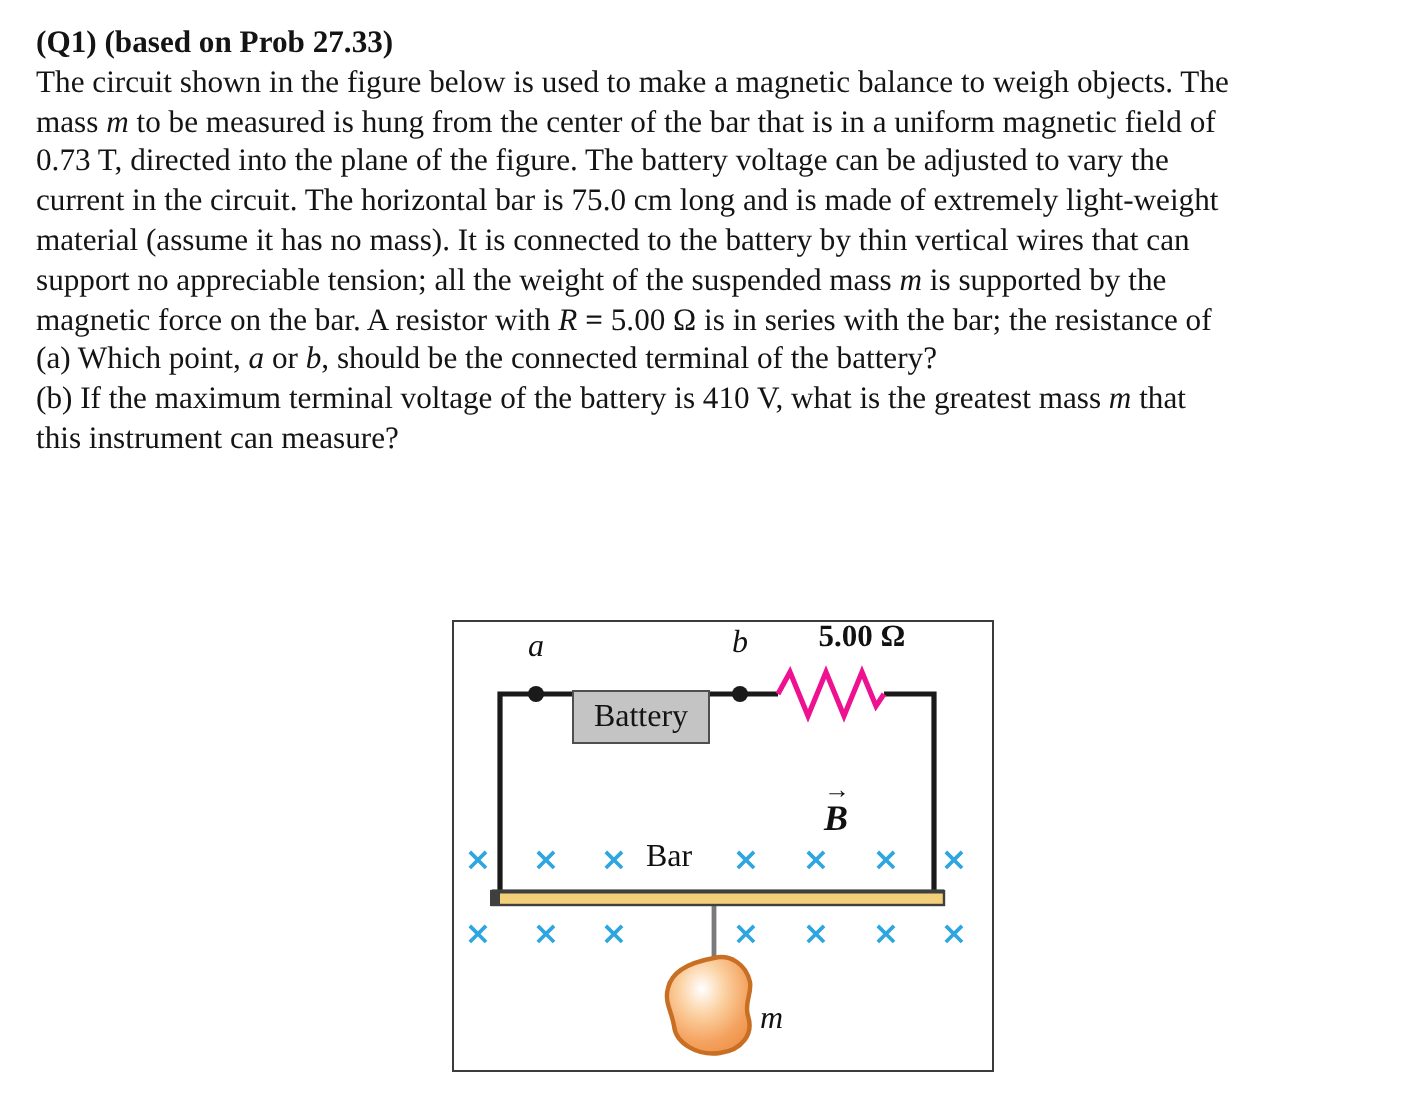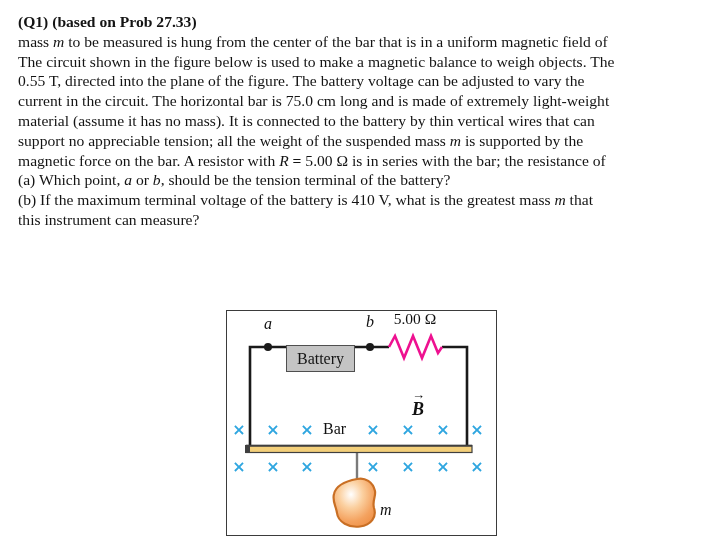--- a/index.html
+++ b/index.html
@@ -24,47 +24,47 @@
   .bartop{stroke:var(--bar-edge,#3f3f3f);stroke-width:2;}
   .barcap{fill:var(--bar-edge,#3f3f3f);}
   .massblob{fill:url(#massGrad);stroke:var(--mass-stroke,#c96f24);stroke-width:2.2;}
 
   .flabel{position:absolute;color:#111;}
   .lbl-a{left:34px;top:5px;width:16px;text-align:center;font-style:italic;font-size:16px;}
   .lbl-b{left:136px;top:3px;width:16px;text-align:center;font-style:italic;font-size:16px;}
   .battery{position:absolute;left:60px;top:23px;width:69px;height:27px;box-sizing:border-box;
            background:var(--battery-fill,#c4c4c4);border:1.6px solid #4f4f4f;
            display:flex;align-items:center;justify-content:center;font-size:16px;margin-top:12px;}
-  .lbl-ohm{left:156px;top:0px;width:66px;text-align:center;font-size:15.5px;}
+  .lbl-ohm{left:172px;top:0px;width:66px;text-align:center;font-size:15.5px;font-weight:bold;}
   .lbl-B{left:181px;top:89px;width:22px;text-align:center;
          font-weight:bold;font-style:italic;font-size:18px;}
   .lbl-B .barrow{position:absolute;top:-12px;left:5px;font-size:13px;font-style:normal;font-weight:bold;}
   .lbl-bar{left:97px;top:110px;width:46px;text-align:left;font-size:16px;}
   .lbl-m{left:154px;top:191px;font-style:italic;font-size:16px;}
 
   .cross{position:absolute;width:14px;text-align:center;line-height:15px;
          color:var(--cross,#2fa6e0);font-size:16px;font-weight:bold;
          font-family:"DejaVu Sans",sans-serif;}
 </style>
 </head>
 <body>
 
 <div class="page">
 
   <div class="text-block">
     <div class="line title">(Q1) (based on Prob 27.33)</div>
     <div id="problem-lines">
+        <div class="line"><span>The circuit shown in the figure below is used to make a magnetic balance to weigh objects. The</span></div>
         <div class="line"><span>mass </span><span class="it">m</span><span> to be measured is hung from the center of the bar that is in a uniform magnetic field of</span></div>
-        <div class="line"><span>The circuit shown in the figure below is used to make a magnetic balance to weigh objects. The</span></div>
-        <div class="line"><span>0.55 T, directed into the plane of the figure. The battery voltage can be adjusted to vary the</span></div>
+        <div class="line"><span>0.73 T, directed into the plane of the figure. The battery voltage can be adjusted to vary the</span></div>
         <div class="line"><span>current in the circuit. The horizontal bar is 75.0 cm long and is made of extremely light-weight</span></div>
         <div class="line"><span>material (assume it has no mass). It is connected to the battery by thin vertical wires that can</span></div>
         <div class="line"><span>support no appreciable tension; all the weight of the suspended mass </span><span class="it">m</span><span> is supported by the</span></div>
         <div class="line"><span>magnetic force on the bar. A resistor with </span><span class="it">R</span><span> </span><span class="bd">=</span><span> 5.00 Ω is in series with the bar; the resistance of</span></div>
-        <div class="line"><span>(a) Which point, </span><span class="it">a</span><span> or </span><span class="it">b</span><span>, should be the tension terminal of the battery?</span></div>
+        <div class="line"><span>(a) Which point, </span><span class="it">a</span><span> or </span><span class="it">b</span><span>, should be the connected terminal of the battery?</span></div>
         <div class="line"><span>(b) If the maximum terminal voltage of the battery is 410 V, what is the greatest mass </span><span class="it">m</span><span> that</span></div>
         <div class="line"><span>this instrument can measure?</span></div>
       </div>
   </div>
 
   <div class="figure">
     <div class="fig-frame"></div>
 
     <svg width="271" height="226" viewBox="0 0 271 226">
       <defs>

